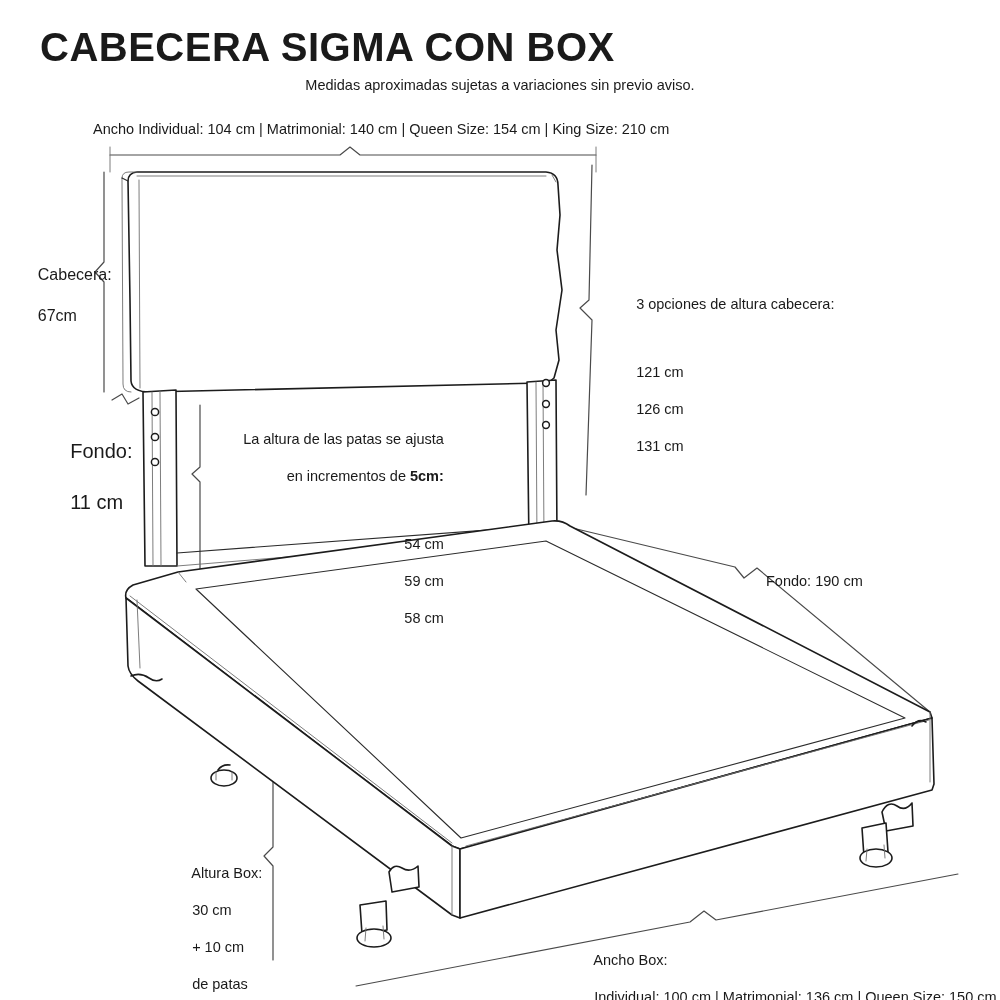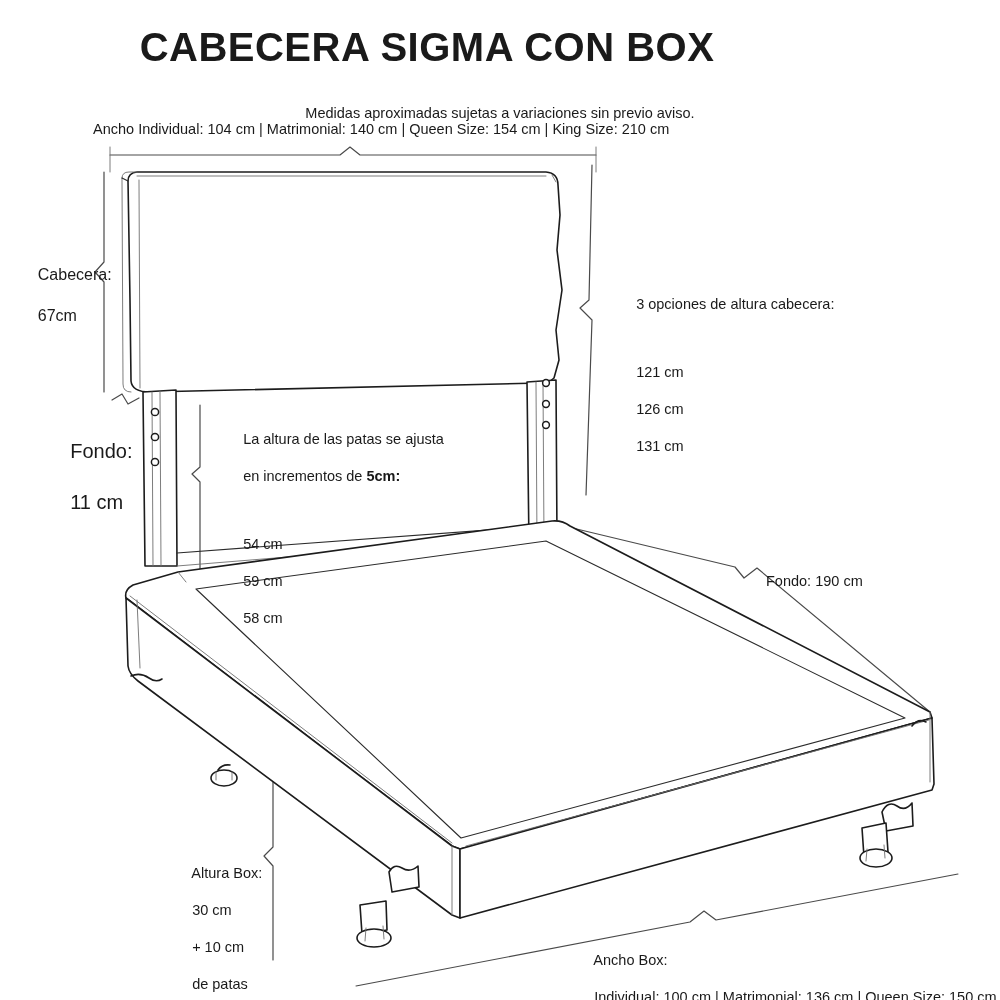--- a/index.html
+++ b/index.html
@@ -67,33 +67,33 @@
   .txt {
     position: absolute;
     white-space: pre;
     line-height: 1.28;
   }
 
   #title {
     left: 0;
     top: 22px;
     width: 854px;
-    text-align: center;
+    text-align: left;
     font-size: 40px;
     font-weight: 700;
     letter-spacing: 0.5px;
+    padding-left: 40px;
   }
   #subtitle {
     left: 0;
     top: 76px;
     width: 1000px;
     text-align: center;
     font-size: 14.5px;
     font-weight: 400;
-    margin-top: 28px;
   }
   #width-line-label {
     left: 93px;
     top: 120px;
     font-size: 14.5px;
   }
   #cabecera-label {
     left: 20px;
     top: 245px;
     font-size: 16px;
@@ -109,20 +109,21 @@
     font-size: 14.5px;
   }
   #heights-block .gap {
     display: block;
     height: 13px;
   }
   #legs-block {
     left: 227px;
     top: 411px;
     font-size: 14.5px;
+    text-align: right;
   }
   #legs-block .gap {
     display: block;
     height: 13px;
   }
   #fondo190-label {
     left: 766px;
     top: 572px;
     font-size: 14.5px;
   }

